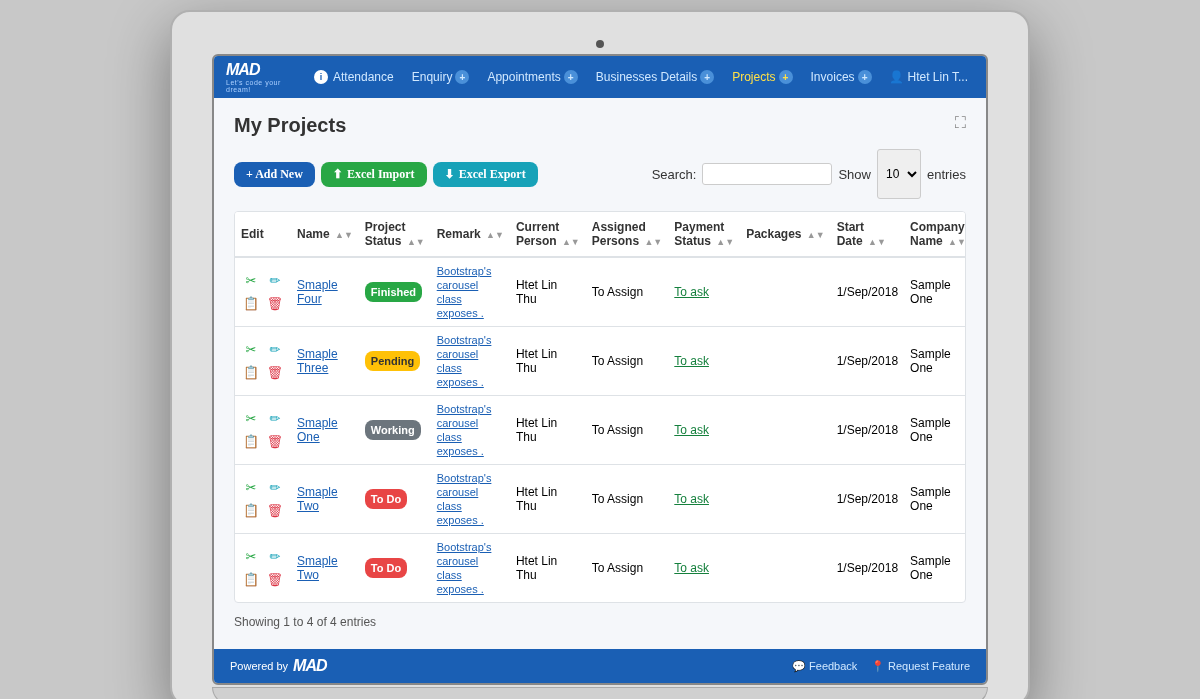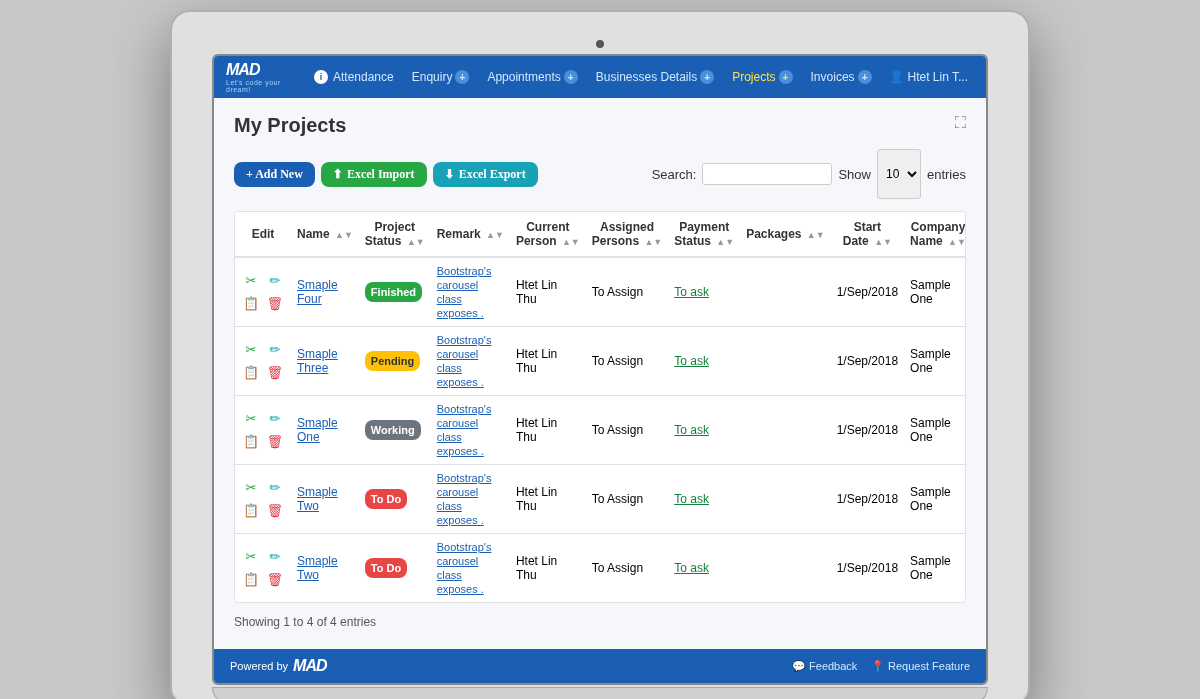--- a/index.html
+++ b/index.html
@@ -211,21 +211,21 @@
       border-collapse: collapse;
       font-size: 12px;
     }
 
     thead th {
       background: white;
       color: #333;
       font-weight: 600;
       padding: 8px 6px;
       border-bottom: 2px solid #dee2e6;
-      text-align: center;
+      text-align: left;
       white-space: nowrap;
     }
 
     thead th .sort-arrows {
       color: #999;
       font-size: 9px;
       margin-left: 2px;
     }
 
     tbody tr {

